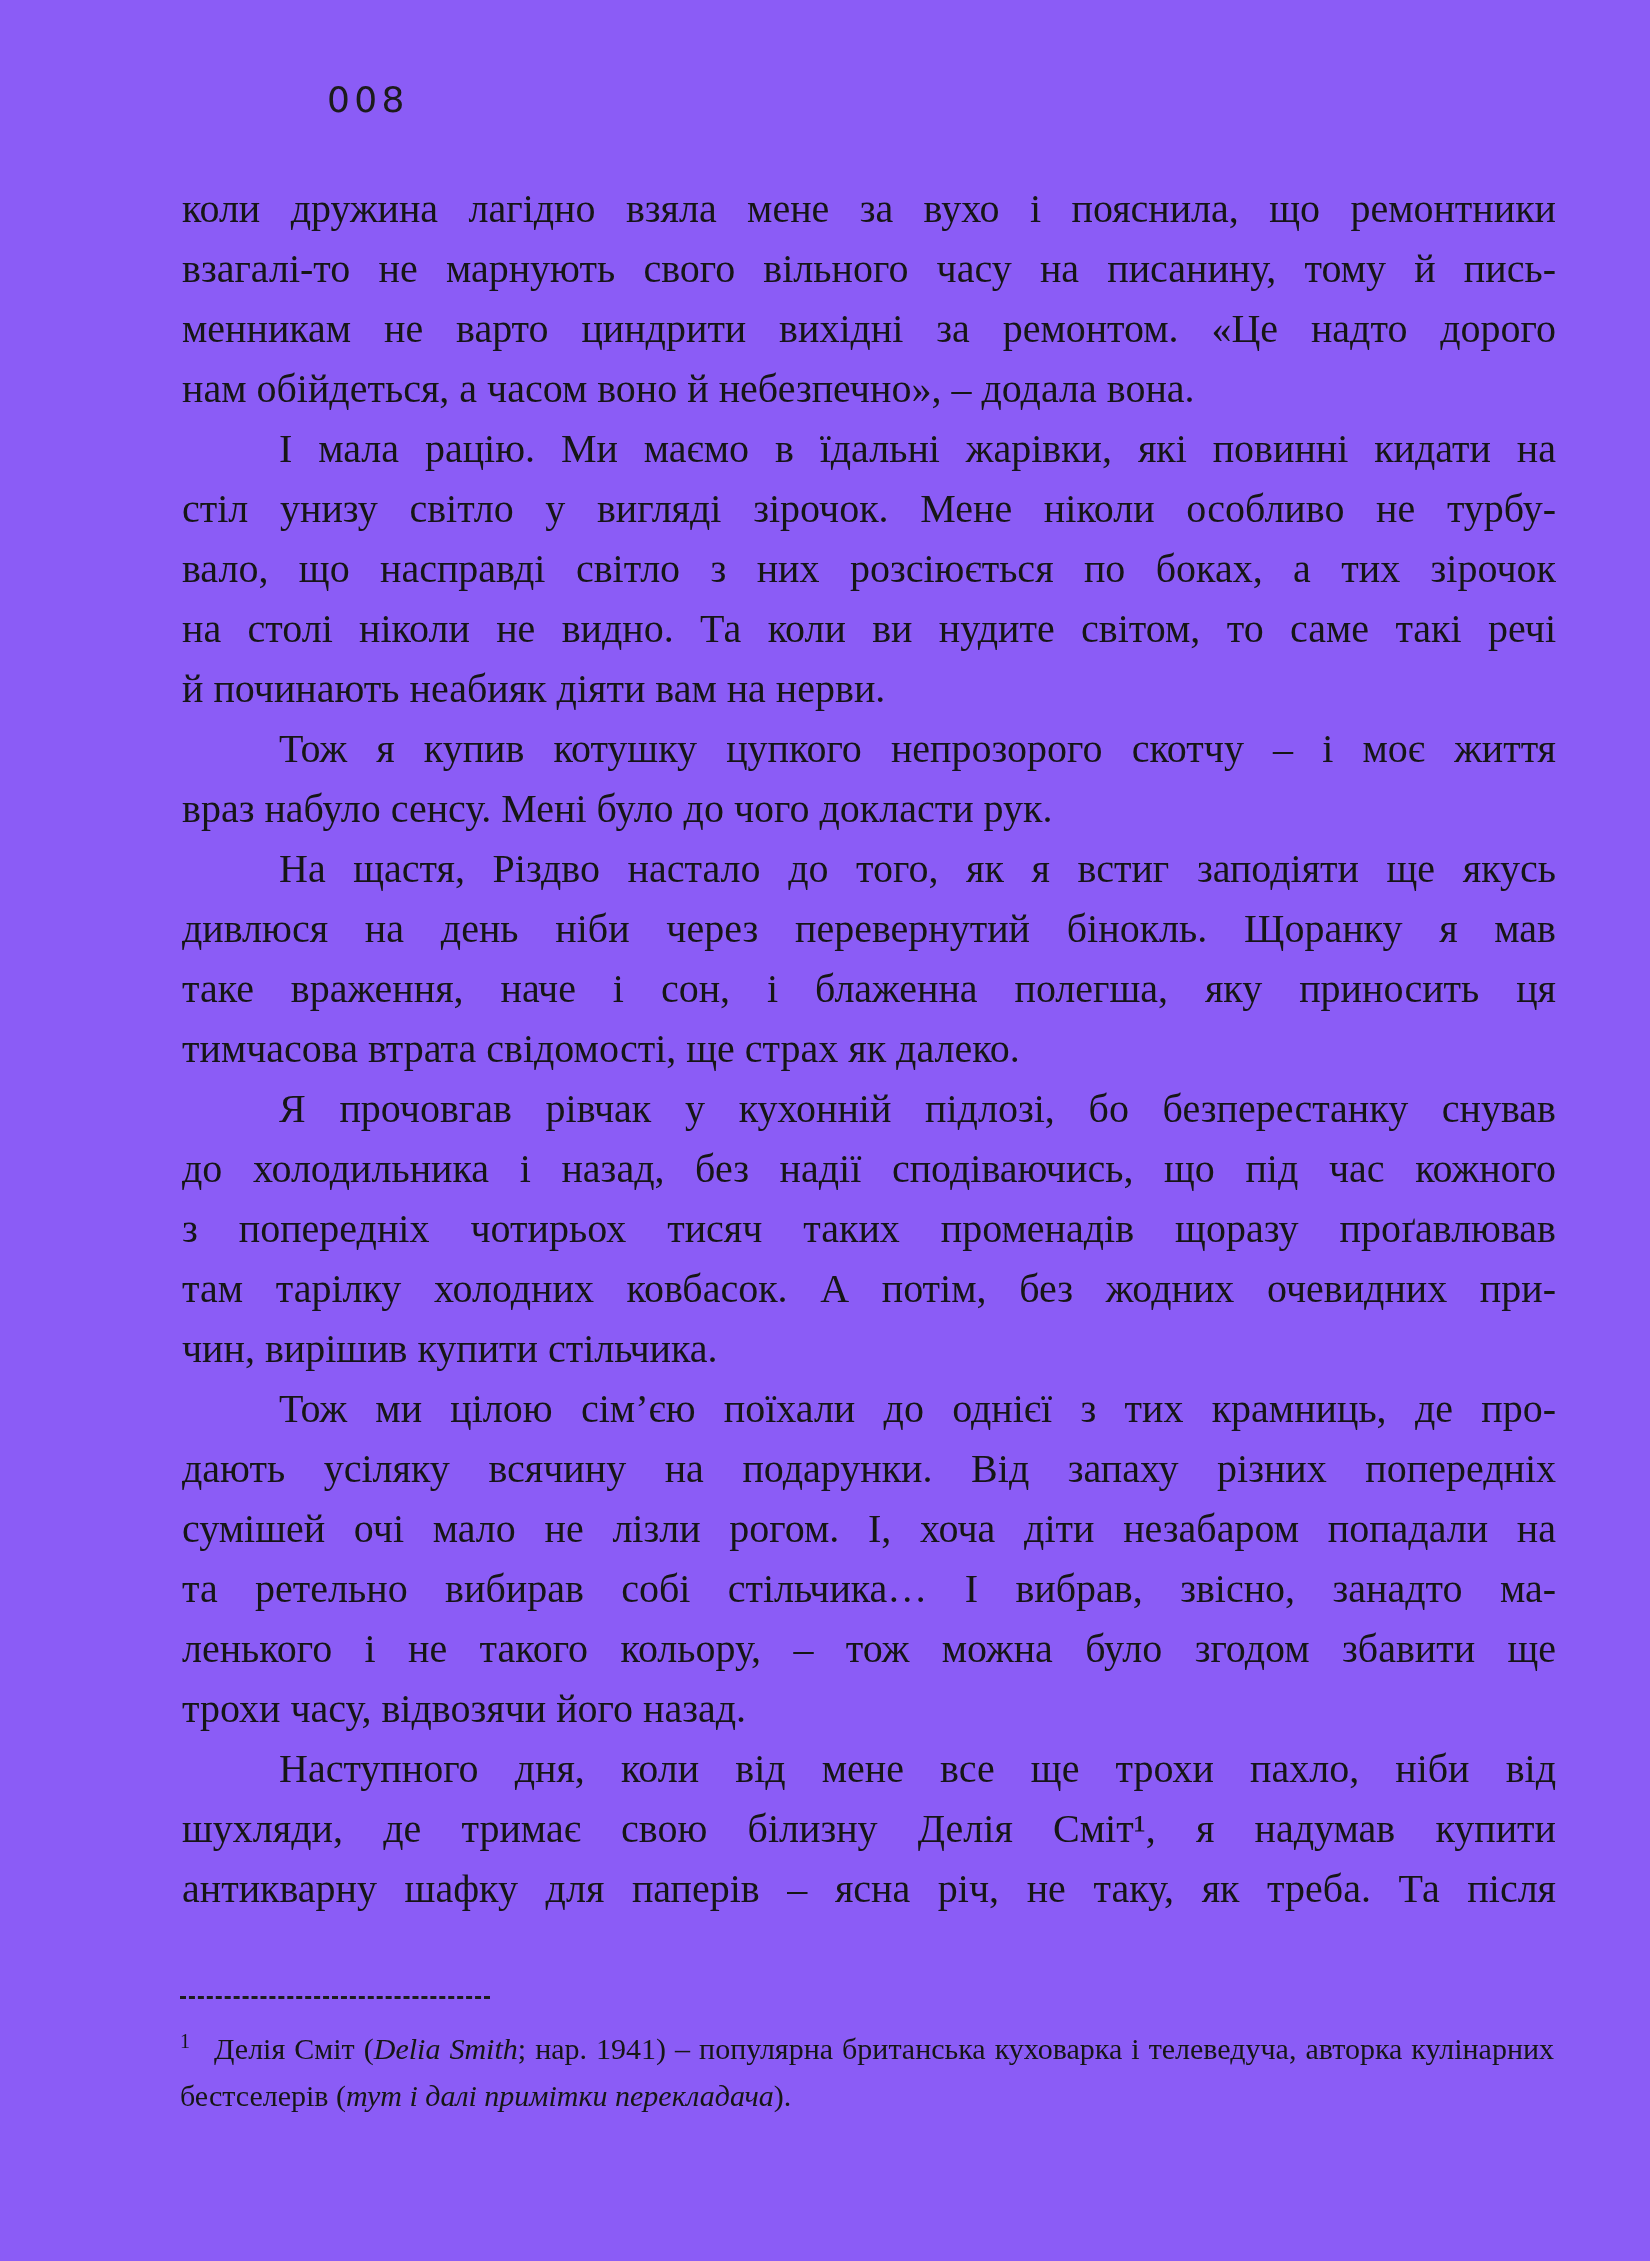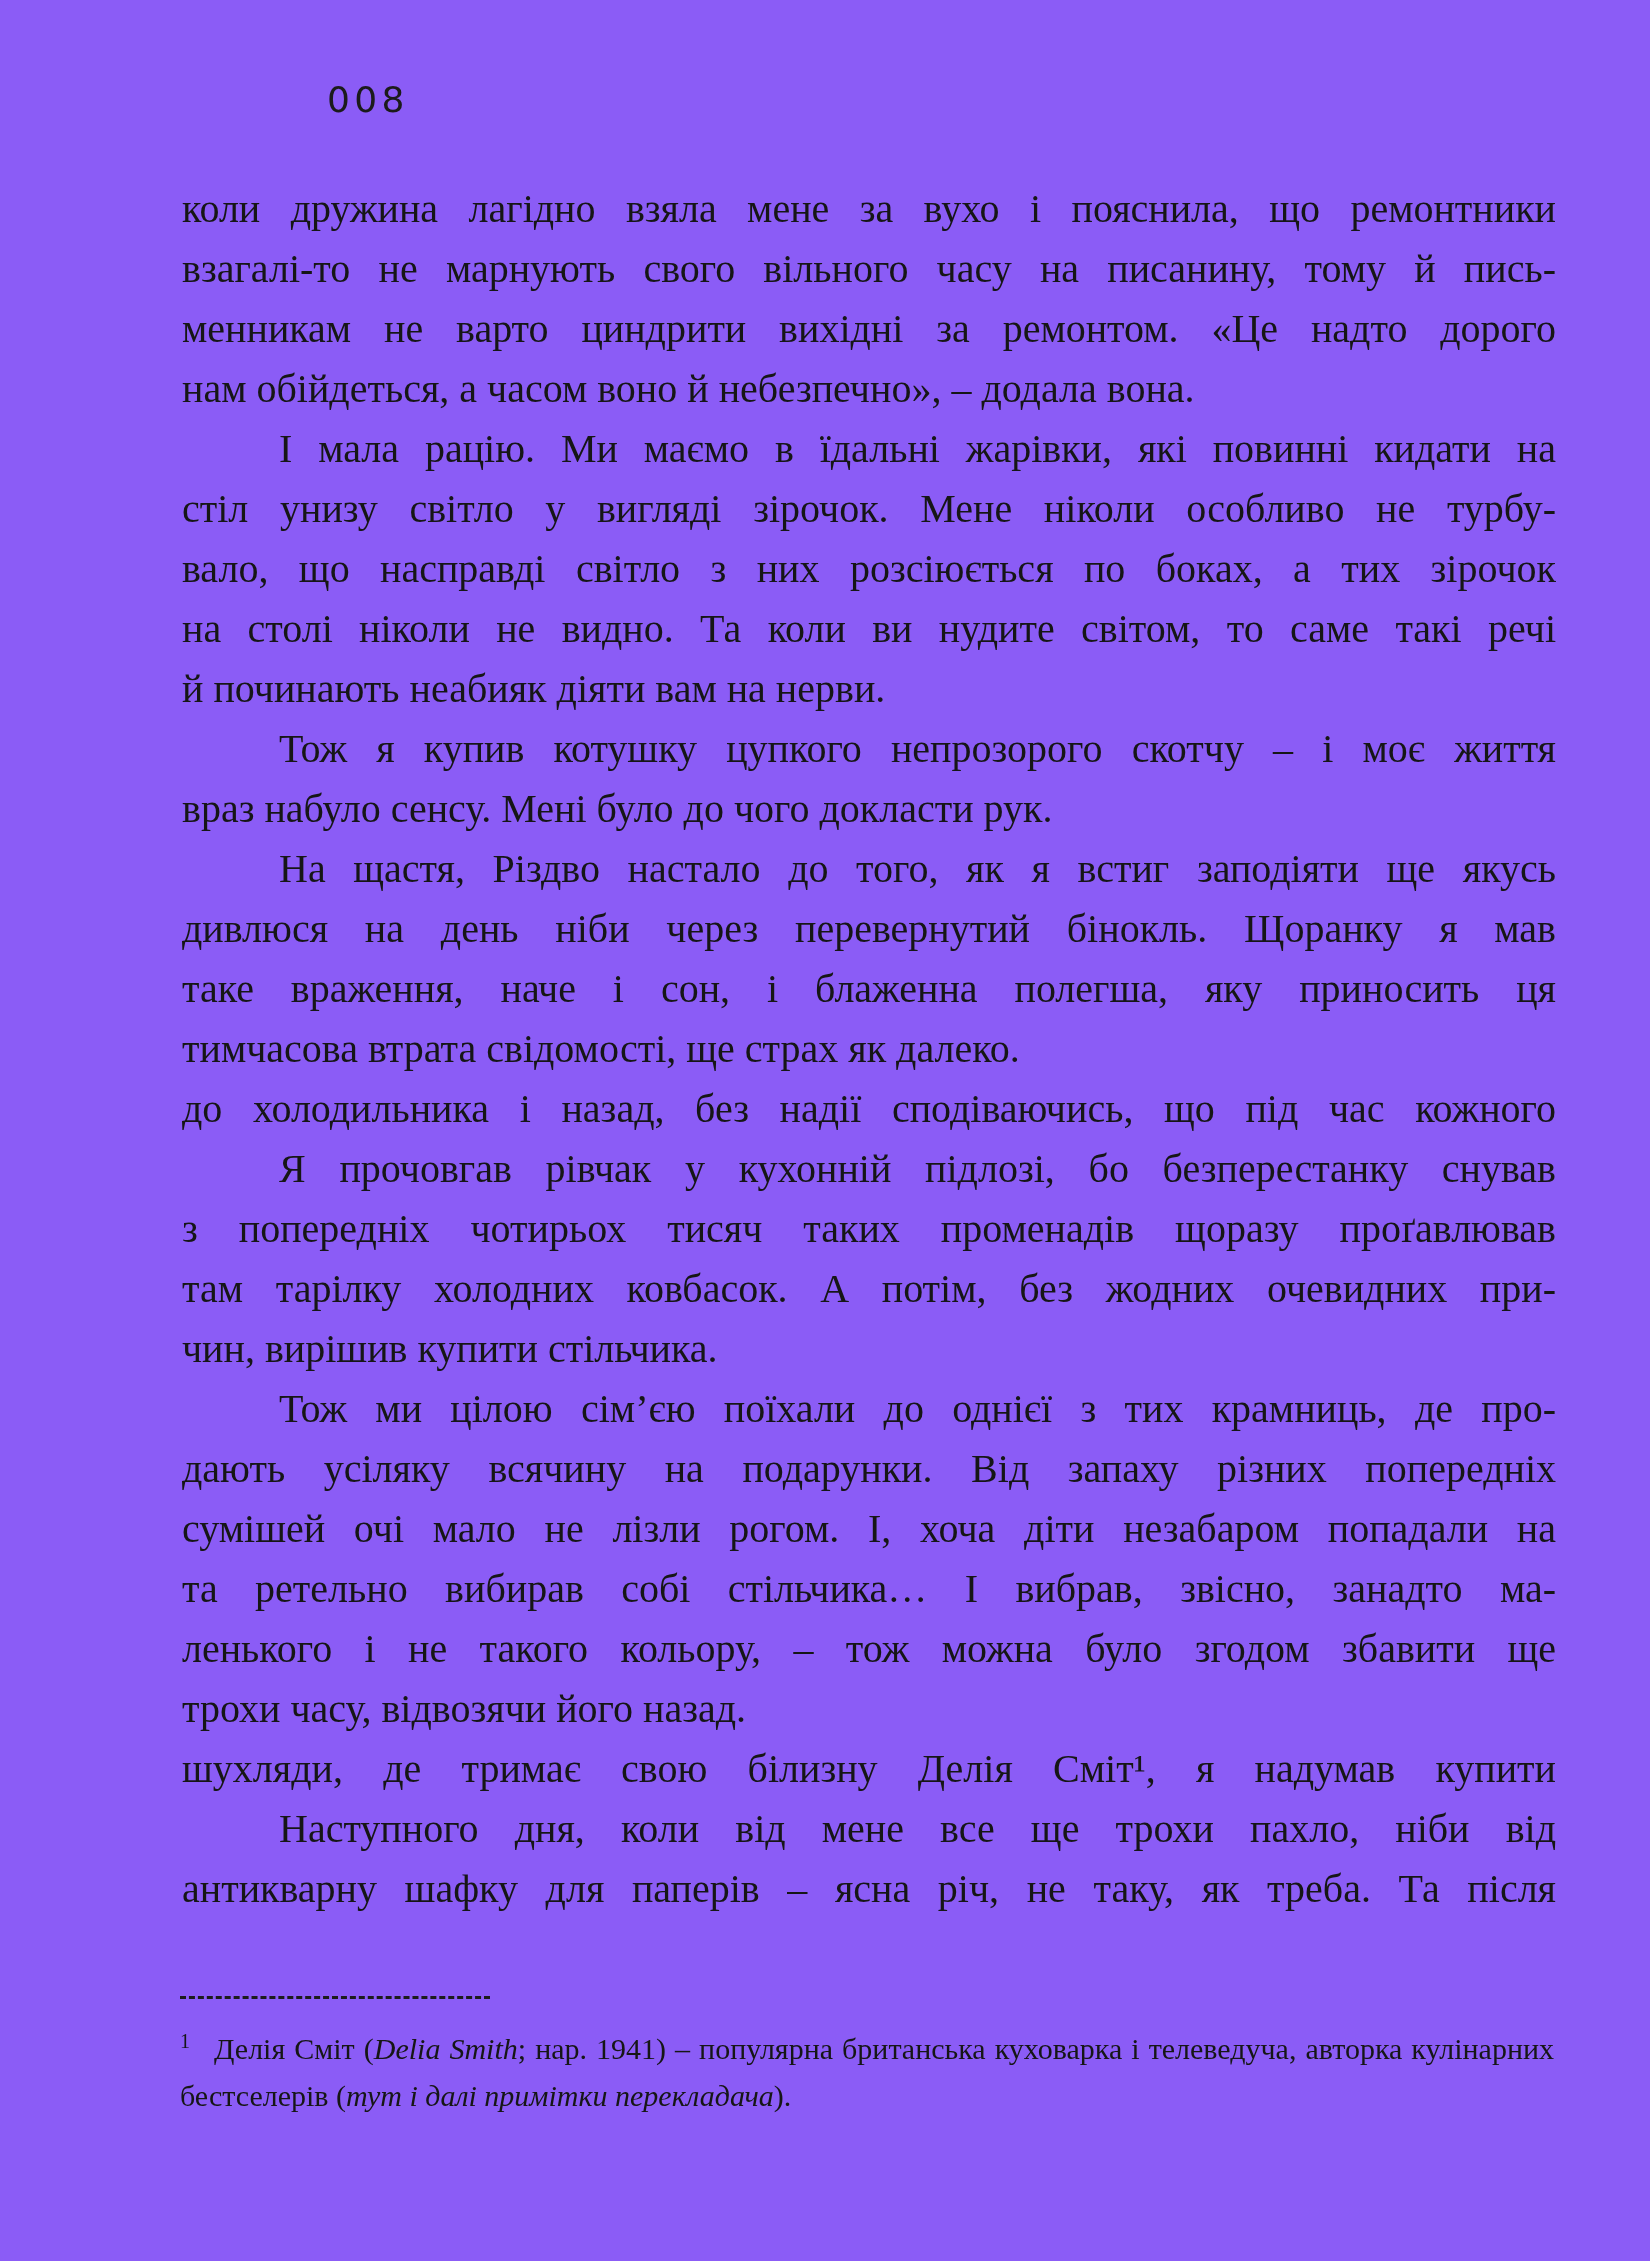--- a/index.html
+++ b/index.html
@@ -88,35 +88,35 @@
     <div class="line end">й починають неабияк діяти вам на нерви.</div>
 
     <div class="line indent">Тож я купив котушку цупкого непрозорого скотчу – і моє життя</div>
     <div class="line end">враз набуло сенсу. Мені було до чого докласти рук.</div>
 
     <div class="line indent">На щастя, Різдво настало до того, як я встиг заподіяти ще якусь</div>
     <div class="line">дивлюся на день ніби через перевернутий бінокль. Щоранку я мав</div>
     <div class="line">таке враження, наче і сон, і блаженна полегша, яку приносить ця</div>
     <div class="line end">тимчасова втрата свідомості, ще страх як далеко.</div>
 
+    <div class="line indent">Я прочовгав рівчак у кухонній підлозі, бо безперестанку снував</div>
     <div class="line">до холодильника і назад, без надії сподіваючись, що під час кожного</div>
-    <div class="line indent">Я прочовгав рівчак у кухонній підлозі, бо безперестанку снував</div>
     <div class="line">з попередніх чотирьох тисяч таких променадів щоразу проґавлював</div>
     <div class="line">там тарілку холодних ковбасок. А потім, без жодних очевидних при-</div>
     <div class="line end">чин, вирішив купити стільчика.</div>
 
     <div class="line indent">Тож ми цілою сім’єю поїхали до однієї з тих крамниць, де про-</div>
     <div class="line">дають усіляку всячину на подарунки. Від запаху різних попередніх</div>
     <div class="line">сумішей очі мало не лізли рогом. І, хоча діти незабаром попадали на</div>
     <div class="line">та ретельно вибирав собі стільчика… І вибрав, звісно, занадто ма-</div>
     <div class="line">ленького і не такого кольору, – тож можна було згодом збавити ще</div>
     <div class="line end">трохи часу, відвозячи його назад.</div>
 
+    <div class="line indent">Наступного дня, коли від мене все ще трохи пахло, ніби від</div>
     <div class="line">шухляди, де тримає свою білизну Делія Сміт¹, я надумав купити</div>
-    <div class="line indent">Наступного дня, коли від мене все ще трохи пахло, ніби від</div>
     <div class="line">антикварну шафку для паперів – ясна річ, не таку, як треба. Та після</div>
 
   </div>
 
   <div class="footnote">
     <div class="fn-rule"></div>
     <div class="fn-line first">
       <span class="fn-marker">1</span><span>Делія Сміт (</span><span class="italic">Delia Smith</span><span>; нар. 1941) – популярна британська куховарка і телеведуча, авторка кулінарних</span>
     </div>
     <div class="fn-line">

